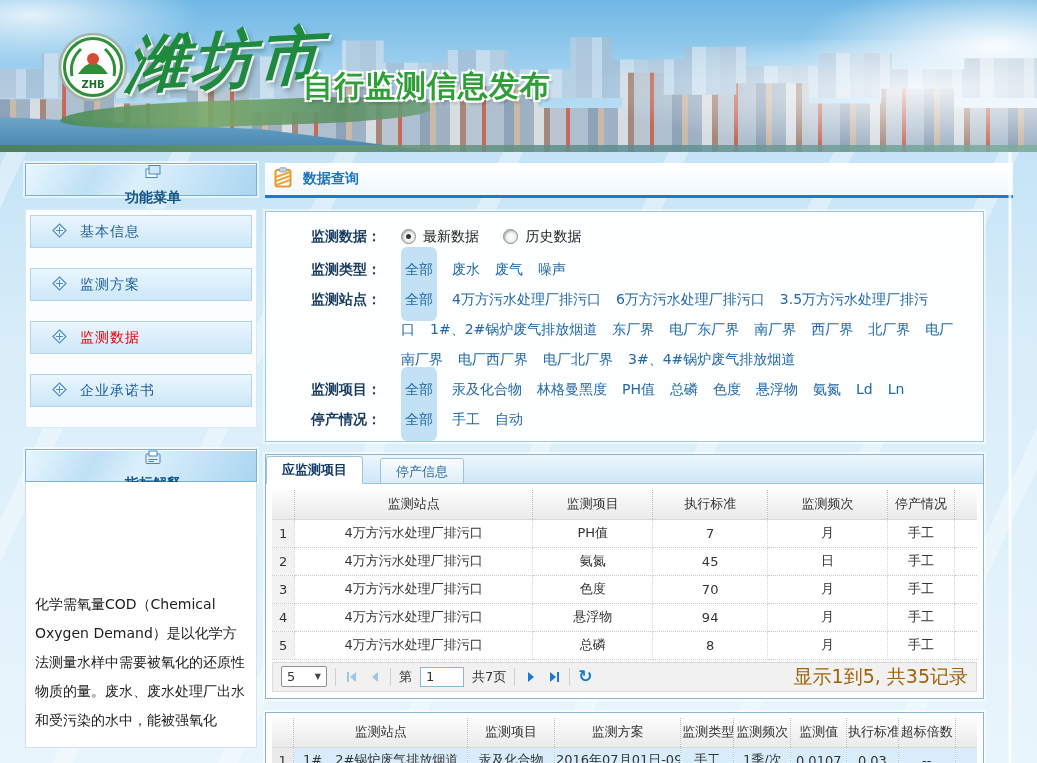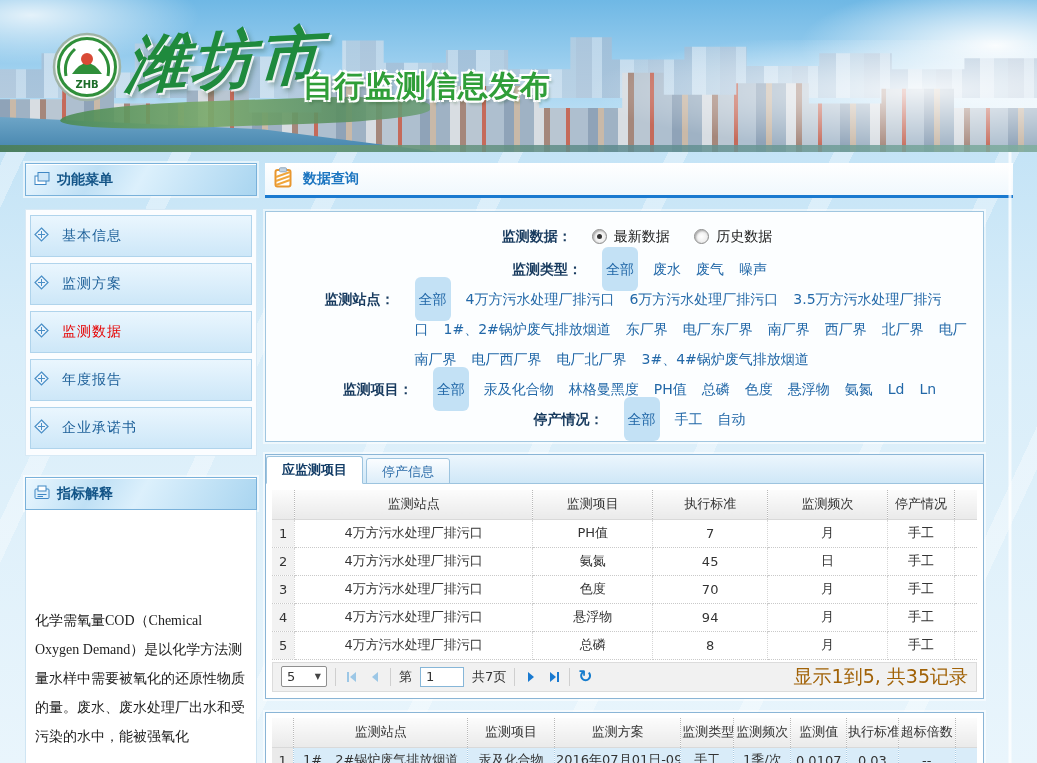--- a/index.html
+++ b/index.html
@@ -26,66 +26,66 @@
   .haze{position:absolute;right:0;top:40px;width:460px;height:112px;
     background:radial-gradient(ellipse at 75% 45%, rgba(255,255,255,.8), rgba(255,255,255,0) 68%);}
   .water{position:absolute;left:0;bottom:0;width:440px;height:50px;
     background:linear-gradient(180deg,#7fb3d2,#4484ad);
     clip-path:polygon(0 30%,60% 55%,100% 100%,0 100%);}
   .greenery{position:absolute;left:60px;bottom:26px;width:370px;height:26px;opacity:.9;transform:rotate(-2deg);
     background:linear-gradient(90deg,#4b8a55,#79a96a 40%,#5b8f62 75%,#6fa07b);
     border-radius:50% 40% 40% 50% / 70% 60% 50% 60%;}
   .treeline{position:absolute;left:0;right:0;bottom:0;height:7px;opacity:.85;
     background:linear-gradient(90deg,#4b7d52,#6b9a6b 30%,#5d8a8f 60%,#7fae9e);}
-  .logo{position:absolute;left:52px;top:32px;width:70px;height:70px;z-index:5;}
+  .logo{position:absolute;left:58px;top:32px;width:70px;height:70px;z-index:5;}
   .brand-city{position:absolute;left:126px;top:18px;z-index:5;
     font-family:"DejaVu Serif",serif;font-style:italic;font-weight:bold;font-size:62px;color:#1f8a3d;
     transform:rotate(-3deg) skewX(-6deg);letter-spacing:4px;
     text-shadow:2px 2px 0 rgba(255,255,255,.85), 4px 5px 5px rgba(20,60,30,.35);}
   .brand-sub1{position:absolute;left:297px;top:36px;z-index:5;font-size:27px;font-weight:bold;color:#2f9e38;letter-spacing:3px;
     text-shadow:-2px -2px 0 #fff,2px -2px 0 #fff,-2px 2px 0 #fff,2px 2px 0 #fff,3px 4px 3px rgba(0,60,0,.25);}
   .brand-sub2{position:absolute;left:303px;top:66px;z-index:5;font-size:30px;font-weight:bold;color:#2f9e38;letter-spacing:1px;
     text-shadow:-2px -2px 0 #fff,2px -2px 0 #fff,-2px 2px 0 #fff,2px 2px 0 #fff,3px 4px 3px rgba(0,60,0,.25);}
   
   .sidebar{position:absolute;left:25px;top:163px;width:232px;}
-  .side-header{box-sizing:border-box;height:33px;display:flex;align-items:center;gap:7px;padding-left:8px;
+  .side-header{box-sizing:border-box;height:33px;display:flex;align-items:center;gap:7px;padding-left:24px;
     font-size:14px;font-weight:bold;color:#125487;border:1px solid #79b1da;
     background:linear-gradient(120deg,#eaf7ff 0%,#bfe0f5 30%,#dcf0fc 50%,#a9d5f0 100%);
-    box-shadow:inset 0 1px 0 #fff,0 0 0 2px rgba(255,255,255,.55);}
+    box-shadow:inset 0 1px 0 #fff,0 0 0 2px rgba(255,255,255,.55);flex-direction:column;}
   .menu-panel{margin-top:13px;background:#fbfdff;border:1px solid #d7e9f5;padding:5px 4px 0;}
-  .menu-item{box-sizing:border-box;height:42px;margin-bottom:6px;display:flex;align-items:center;gap:13px;padding-left:3px;
+  .menu-item{box-sizing:border-box;height:33px;margin-bottom:20px;display:flex;align-items:center;gap:13px;padding-left:21px;
     background:linear-gradient(180deg,#eaf6fe,#cde7f8);border:1px solid #b0d4ec;color:#1c5f98;font-size:14px;cursor:pointer;}
   .menu-item .mi-label{letter-spacing:1px;}
   .menu-item.active .mi-label{color:#e60000;font-weight:normal;}
   .side-header.mt{margin-top:21px;}
   .explain-panel{margin-top:0;background:#fff;border:1px solid #cfe5f3;border-top:none;height:265px;position:relative;overflow:hidden;}
-  .explain-text{position:absolute;top:96px;left:9px;width:212px;font-size:14px;line-height:29px;color:#1c1c1c;font-family:Liberation Serif, serif;}
+  .explain-text{position:absolute;top:108px;left:9px;width:212px;font-size:14px;line-height:29px;color:#1c1c1c;}
   
   .main{position:absolute;left:265px;top:163px;width:748px;}
   .main-header{box-sizing:border-box;height:35px;display:flex;align-items:center;gap:11px;padding-left:9px;
     font-size:14px;font-weight:bold;color:#1c75c0;border-bottom:3px solid #1a7ad0;
     background:linear-gradient(180deg,#ffffff,#f0f8fd);}
   .filter-box{box-sizing:border-box;margin-top:13px;width:719px;border:1px solid #a0c6e0;background:#fcfeff;
     padding:9px 0 7px;box-shadow:0 0 0 2px rgba(255,255,255,.55);}
-  .f-row{display:flex;padding-left:45px;font-size:14px;line-height:30px;justify-content:center;}
+  .f-row{display:flex;padding-left:45px;font-size:14px;line-height:30px;}
   .f-label{font-weight:bold;color:#173a5e;width:90px;flex-shrink:0;}
   .f-opts{display:block;color:#2268a8;max-width:555px;}
   .opt{display:inline;margin-right:15px;cursor:pointer;color:#2268a8;text-decoration:none;}
   .opt.sel{background:#c3e1f5;padding:14px 4px;border-radius:6px;}
   .radio-opt{display:inline-flex;align-items:center;gap:7px;margin-right:20px;color:#222;cursor:pointer;}
   .radio{display:inline-block;width:13px;height:13px;border-radius:50%;background:radial-gradient(#fff,#e4e4e4);
     border:1px solid #8a8a8a;position:relative;box-shadow:inset 1px 1px 2px rgba(0,0,0,.3);}
   .radio.on::after{content:"";position:absolute;left:4px;top:4px;width:5px;height:5px;background:#333;border-radius:50%;}
   
   .grid-box{box-sizing:border-box;margin-top:12px;width:719px;border:1px solid #8ab5d6;background:#fff;
     box-shadow:0 0 0 2px rgba(255,255,255,.55);}
   .tab-strip{display:flex;align-items:flex-end;height:28px;background:linear-gradient(180deg,#ecf6fd,#cfe7f7);
     border-bottom:1px solid #9dc4df;}
   .tab{box-sizing:border-box;height:26px;line-height:25px;padding:0 15px;font-size:13px;border:1px solid #9dc4df;
-    border-radius:3px 3px 0 0;margin-right:3px;background:linear-gradient(180deg,#fbfdff,#dcedf9);
+    border-radius:3px 3px 0 0;margin-right:17px;background:linear-gradient(180deg,#fbfdff,#dcedf9);
     color:#2b6ba8;position:relative;bottom:-1px;cursor:pointer;}
   .tab.active{background:#fff;border-bottom-color:#fff;color:#123c66;font-weight:bold;height:28px;}
   .tbl-wrap{padding:6px 6px 0;}
   table.grid{width:100%;border-collapse:collapse;table-layout:fixed;font-size:13px;color:#333;text-align:center;}
   .grid th{font-weight:normal;height:27px;background:linear-gradient(180deg,#fcfcfc,#eaeaea);
     border-bottom:1px solid #d9d9d9;border-right:1px dotted #b8b8b8;overflow:hidden;white-space:nowrap;margin-top:9px;}
   .grid th:last-child{border-right:none;}
   .t1 td{height:25px;border-bottom:1px dotted #c9c9c9;border-right:1px dotted #d6d6d6;background:#fff;overflow:hidden;white-space:nowrap;}
   .t1 td:last-child{border-right:none;}
   .t1 td.numcol{background:#f2f2f2;}
@@ -169,29 +169,20 @@
       <div class="menu-item active">
         <span>
           <svg width="15" height="15" viewBox="0 0 15 15">
             <path d="M7.5 1 L14 7.5 L7.5 14 L1 7.5 Z" fill="#eaf4fc" stroke="#4a8fc7" stroke-width="1.2"></path>
             <path d="M7.5 4 L7.5 11 M4 7.5 L11 7.5" stroke="#4a8fc7" stroke-width="1" fill="none"></path>
           </svg>
         </span>
         <span class="mi-label">监测数据</span>
       </div>
 
-      <div class="menu-item">
-        <span>
-          <svg width="15" height="15" viewBox="0 0 15 15">
-            <path d="M7.5 1 L14 7.5 L7.5 14 L1 7.5 Z" fill="#eaf4fc" stroke="#4a8fc7" stroke-width="1.2"></path>
-            <path d="M7.5 4 L7.5 11 M4 7.5 L11 7.5" stroke="#4a8fc7" stroke-width="1" fill="none"></path>
-          </svg>
-        </span>
-        <span class="mi-label">年度报告</span>
-      </div>
 
       <div class="menu-item">
         <span>
           <svg width="15" height="15" viewBox="0 0 15 15">
             <path d="M7.5 1 L14 7.5 L7.5 14 L1 7.5 Z" fill="#eaf4fc" stroke="#4a8fc7" stroke-width="1.2"></path>
             <path d="M7.5 4 L7.5 11 M4 7.5 L11 7.5" stroke="#4a8fc7" stroke-width="1" fill="none"></path>
           </svg>
         </span>
         <span class="mi-label">企业承诺书</span>
       </div>

